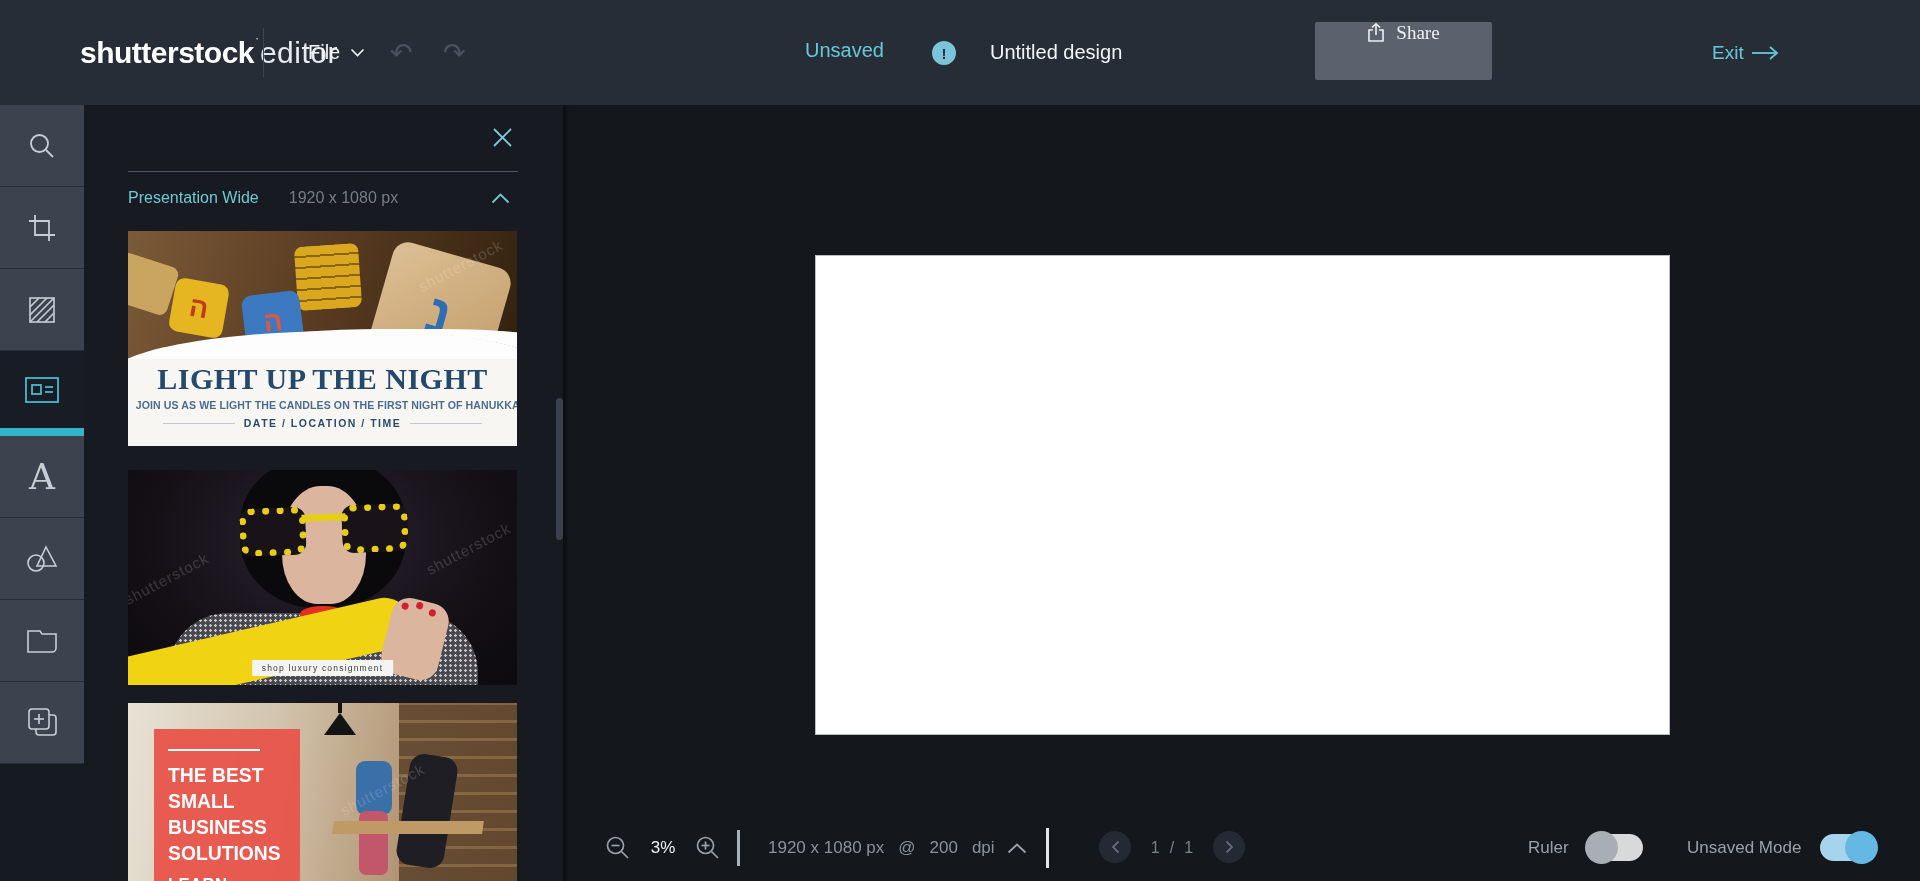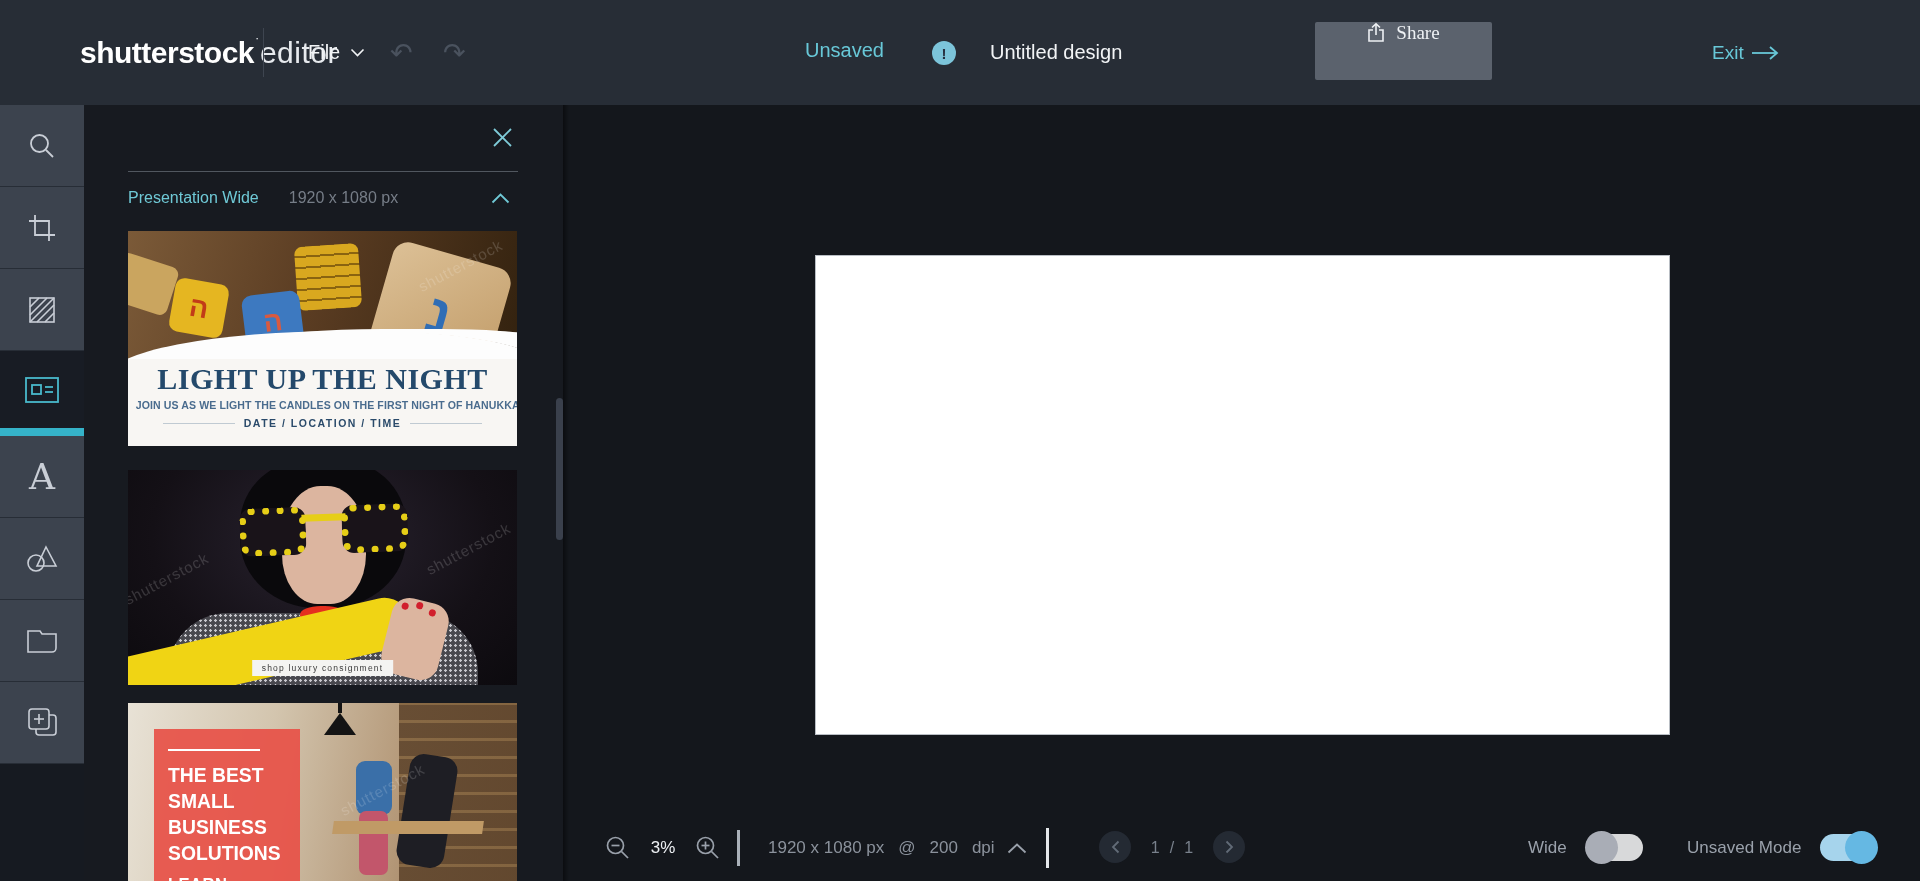--- a/index.html
+++ b/index.html
@@ -438,21 +438,21 @@
       <span>1</span>
       <span>/</span>
       <span>1</span>
     </div>
     <div class="bb pager-btn pager-next">
       <svg width="9" height="14" viewBox="0 0 9 14" fill="none" stroke="#626b77" stroke-width="1.8">
         <polyline points="1.5,1.5 7,7 1.5,12.5"></polyline>
       </svg>
     </div>
 
-    <div class="bb toggle-label lbl-ruler">Wide</div>
+    <div class="bb toggle-label lbl-ruler">Ruler</div>
     <div class="toggle toggle-ruler">
       <div class="knob"></div>
     </div>
     <div class="bb toggle-label lbl-preview">Unsaved Mode</div>
     <div class="toggle toggle-preview">
       <div class="knob"></div>
     </div>
   </div>
 
 </div>

